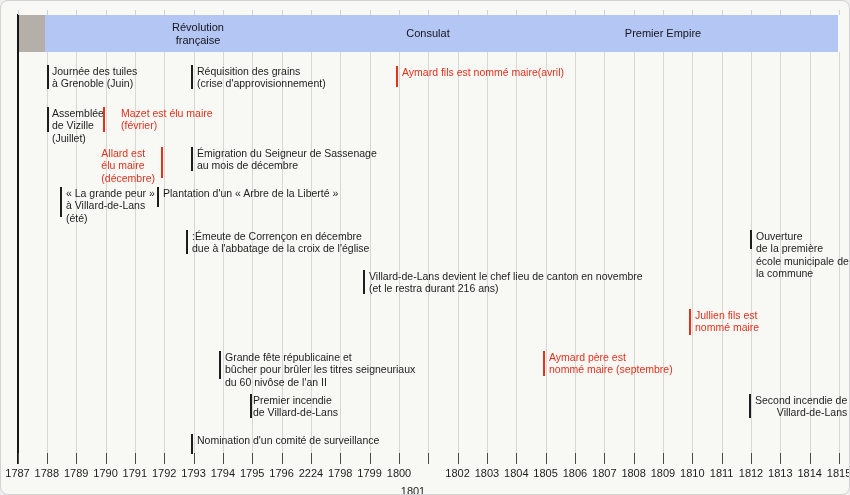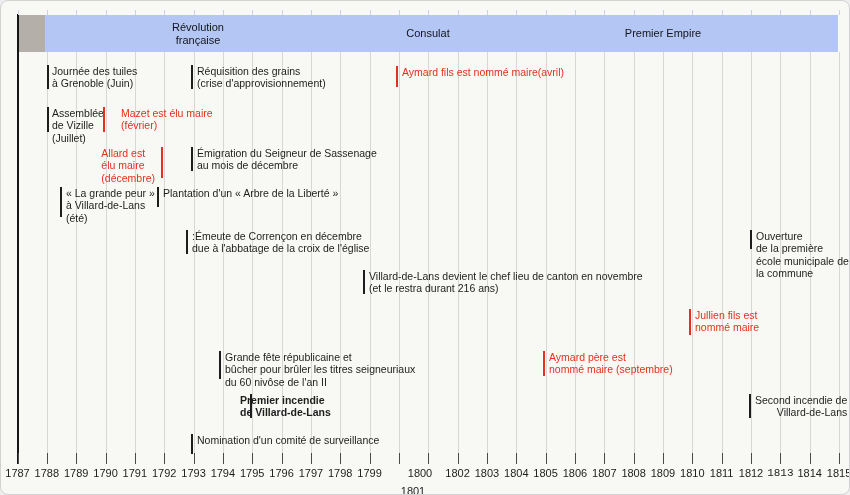--- a/index.html
+++ b/index.html
@@ -126,27 +126,27 @@
       <div class="year-label" style="left: 163.2px; color: rgb(29, 29, 29);">1792</div>
       <div class="bottomtick" style="left: 192.54px; background: rgb(74, 74, 74);"></div>
       <div class="year-label" style="left: 192.54px; color: rgb(29, 29, 29);">1793</div>
       <div class="bottomtick" style="left: 221.88px; background: rgb(74, 74, 74);"></div>
       <div class="year-label" style="left: 221.88px; color: rgb(29, 29, 29);">1794</div>
       <div class="bottomtick" style="left: 251.22px; background: rgb(74, 74, 74);"></div>
       <div class="year-label" style="left: 251.22px; color: rgb(29, 29, 29);">1795</div>
       <div class="bottomtick" style="left: 280.56px; background: rgb(74, 74, 74);"></div>
       <div class="year-label" style="left: 280.56px; color: rgb(29, 29, 29);">1796</div>
       <div class="bottomtick" style="left: 309.9px; background: rgb(74, 74, 74);"></div>
-      <div class="year-label" style="left: 309.9px; color: rgb(29, 29, 29);">1797</div>
+      <div class="year-label" style="left: 309.9px; color: rgb(29, 29, 29);">2224</div>
       <div class="bottomtick" style="left: 339.24px; background: rgb(74, 74, 74);"></div>
       <div class="year-label" style="left: 339.24px; color: rgb(29, 29, 29);">1798</div>
       <div class="bottomtick" style="left: 368.58px; background: rgb(74, 74, 74);"></div>
       <div class="year-label" style="left: 368.58px; color: rgb(29, 29, 29);">1799</div>
       <div class="bottomtick" style="left: 397.92px; background: rgb(74, 74, 74);"></div>
-      <div class="year-label" style="left: 419px; color: rgb(29, 29, 29);">1800</div>
+      <div class="year-label" style="left: 398px; color: rgb(29, 29, 29);">1800</div>
       <div class="bottomtick" style="left: 427.26px; background: rgb(74, 74, 74);"></div>
       <div class="year-label" style="left: 412px; color: rgb(29, 29, 29); margin-top: 18px;">1801</div>
       <div class="bottomtick" style="left: 456.6px; background: rgb(74, 74, 74);"></div>
       <div class="year-label" style="left: 456.6px; color: rgb(29, 29, 29);">1802</div>
       <div class="bottomtick" style="left: 485.94px; background: rgb(74, 74, 74);"></div>
       <div class="year-label" style="left: 485.94px; color: rgb(29, 29, 29);">1803</div>
       <div class="bottomtick" style="left: 515.28px; background: rgb(74, 74, 74);"></div>
       <div class="year-label" style="left: 515.28px; color: rgb(29, 29, 29);">1804</div>
       <div class="bottomtick" style="left: 544.62px; background: rgb(74, 74, 74);"></div>
       <div class="year-label" style="left: 544.62px; color: rgb(29, 29, 29);">1805</div>
@@ -158,21 +158,21 @@
       <div class="year-label" style="left: 632.64px; color: rgb(29, 29, 29);">1808</div>
       <div class="bottomtick" style="left: 661.98px; background: rgb(74, 74, 74);"></div>
       <div class="year-label" style="left: 661.98px; color: rgb(29, 29, 29);">1809</div>
       <div class="bottomtick" style="left: 691.32px; background: rgb(74, 74, 74);"></div>
       <div class="year-label" style="left: 691.32px; color: rgb(29, 29, 29);">1810</div>
       <div class="bottomtick" style="left: 720.66px; background: rgb(74, 74, 74);"></div>
       <div class="year-label" style="left: 720.66px; color: rgb(29, 29, 29);">1811</div>
       <div class="bottomtick" style="left: 750px; background: rgb(74, 74, 74);"></div>
       <div class="year-label" style="left: 750px; color: rgb(29, 29, 29);">1812</div>
       <div class="bottomtick" style="left: 779.34px; background: rgb(74, 74, 74);"></div>
-      <div class="year-label" style="left: 779.34px; color: rgb(29, 29, 29); font-family: Liberation Mono, monospace;">1813</div>
+      <div class="year-label" style="left: 779.34px; color: rgb(29, 29, 29);">1813</div>
       <div class="bottomtick" style="left: 808.68px; background: rgb(74, 74, 74);"></div>
       <div class="year-label" style="left: 808.68px; color: rgb(29, 29, 29);">1814</div>
       <div class="bottomtick" style="left: 838.02px; background: rgb(74, 74, 74);"></div>
       <div class="year-label" style="left: 838.02px; color: rgb(29, 29, 29);">1815</div>
     </div>
   <div id="events-layer">
       <div class="event-tick" style="left: 46px; top: 64px; height: 24px; background: rgb(29, 29, 29);"></div>
       <div class="event-label" style="left: 51px; top: 64px; color: rgb(29, 29, 29);">Journée des tuiles
 à Grenoble (Juin)</div>
       <div class="event-tick" style="left: 190px; top: 64px; height: 24px; background: rgb(29, 29, 29);"></div>
@@ -215,21 +215,21 @@
       <div class="event-label" style="left: 694px; top: 308px; color: rgb(229, 48, 27);">Jullien fils est
 nommé maire</div>
       <div class="event-tick" style="left: 218px; top: 350px; height: 28px; background: rgb(29, 29, 29);"></div>
       <div class="event-label" style="left: 224px; top: 350px; color: rgb(29, 29, 29);">Grande fête républicaine et
 bûcher pour brûler les titres seigneuriaux
 du 60 nivôse de l'an II</div>
       <div class="event-tick" style="left: 542px; top: 350px; height: 25px; background: rgb(229, 48, 27);"></div>
       <div class="event-label" style="left: 548px; top: 350px; color: rgb(229, 48, 27);">Aymard père est
 nommé maire (septembre)</div>
       <div class="event-tick" style="left: 249px; top: 393px; height: 24px; background: rgb(29, 29, 29);"></div>
-      <div class="event-label" style="left: 239px; top: 393px; color: rgb(29, 29, 29); font-weight: bold;">Premier incendie
+      <div class="event-label" style="left: 252px; top: 393px; color: rgb(29, 29, 29);">Premier incendie
 de Villard-de-Lans</div>
       <div class="event-tick" style="left: 748px; top: 393px; height: 24px; background: rgb(29, 29, 29);"></div>
       <div class="event-label" style="left: 754px; top: 393px; color: rgb(29, 29, 29); text-align: right;">Second incendie de
 Villard-de-Lans</div>
       <div class="event-tick" style="left: 190px; top: 433px; height: 20px; background: rgb(29, 29, 29);"></div>
       <div class="event-label" style="left: 196px; top: 433px; color: rgb(29, 29, 29);">Nomination d'un comité de surveillance</div>
     </div>
 </div>
 
 </body></html>

